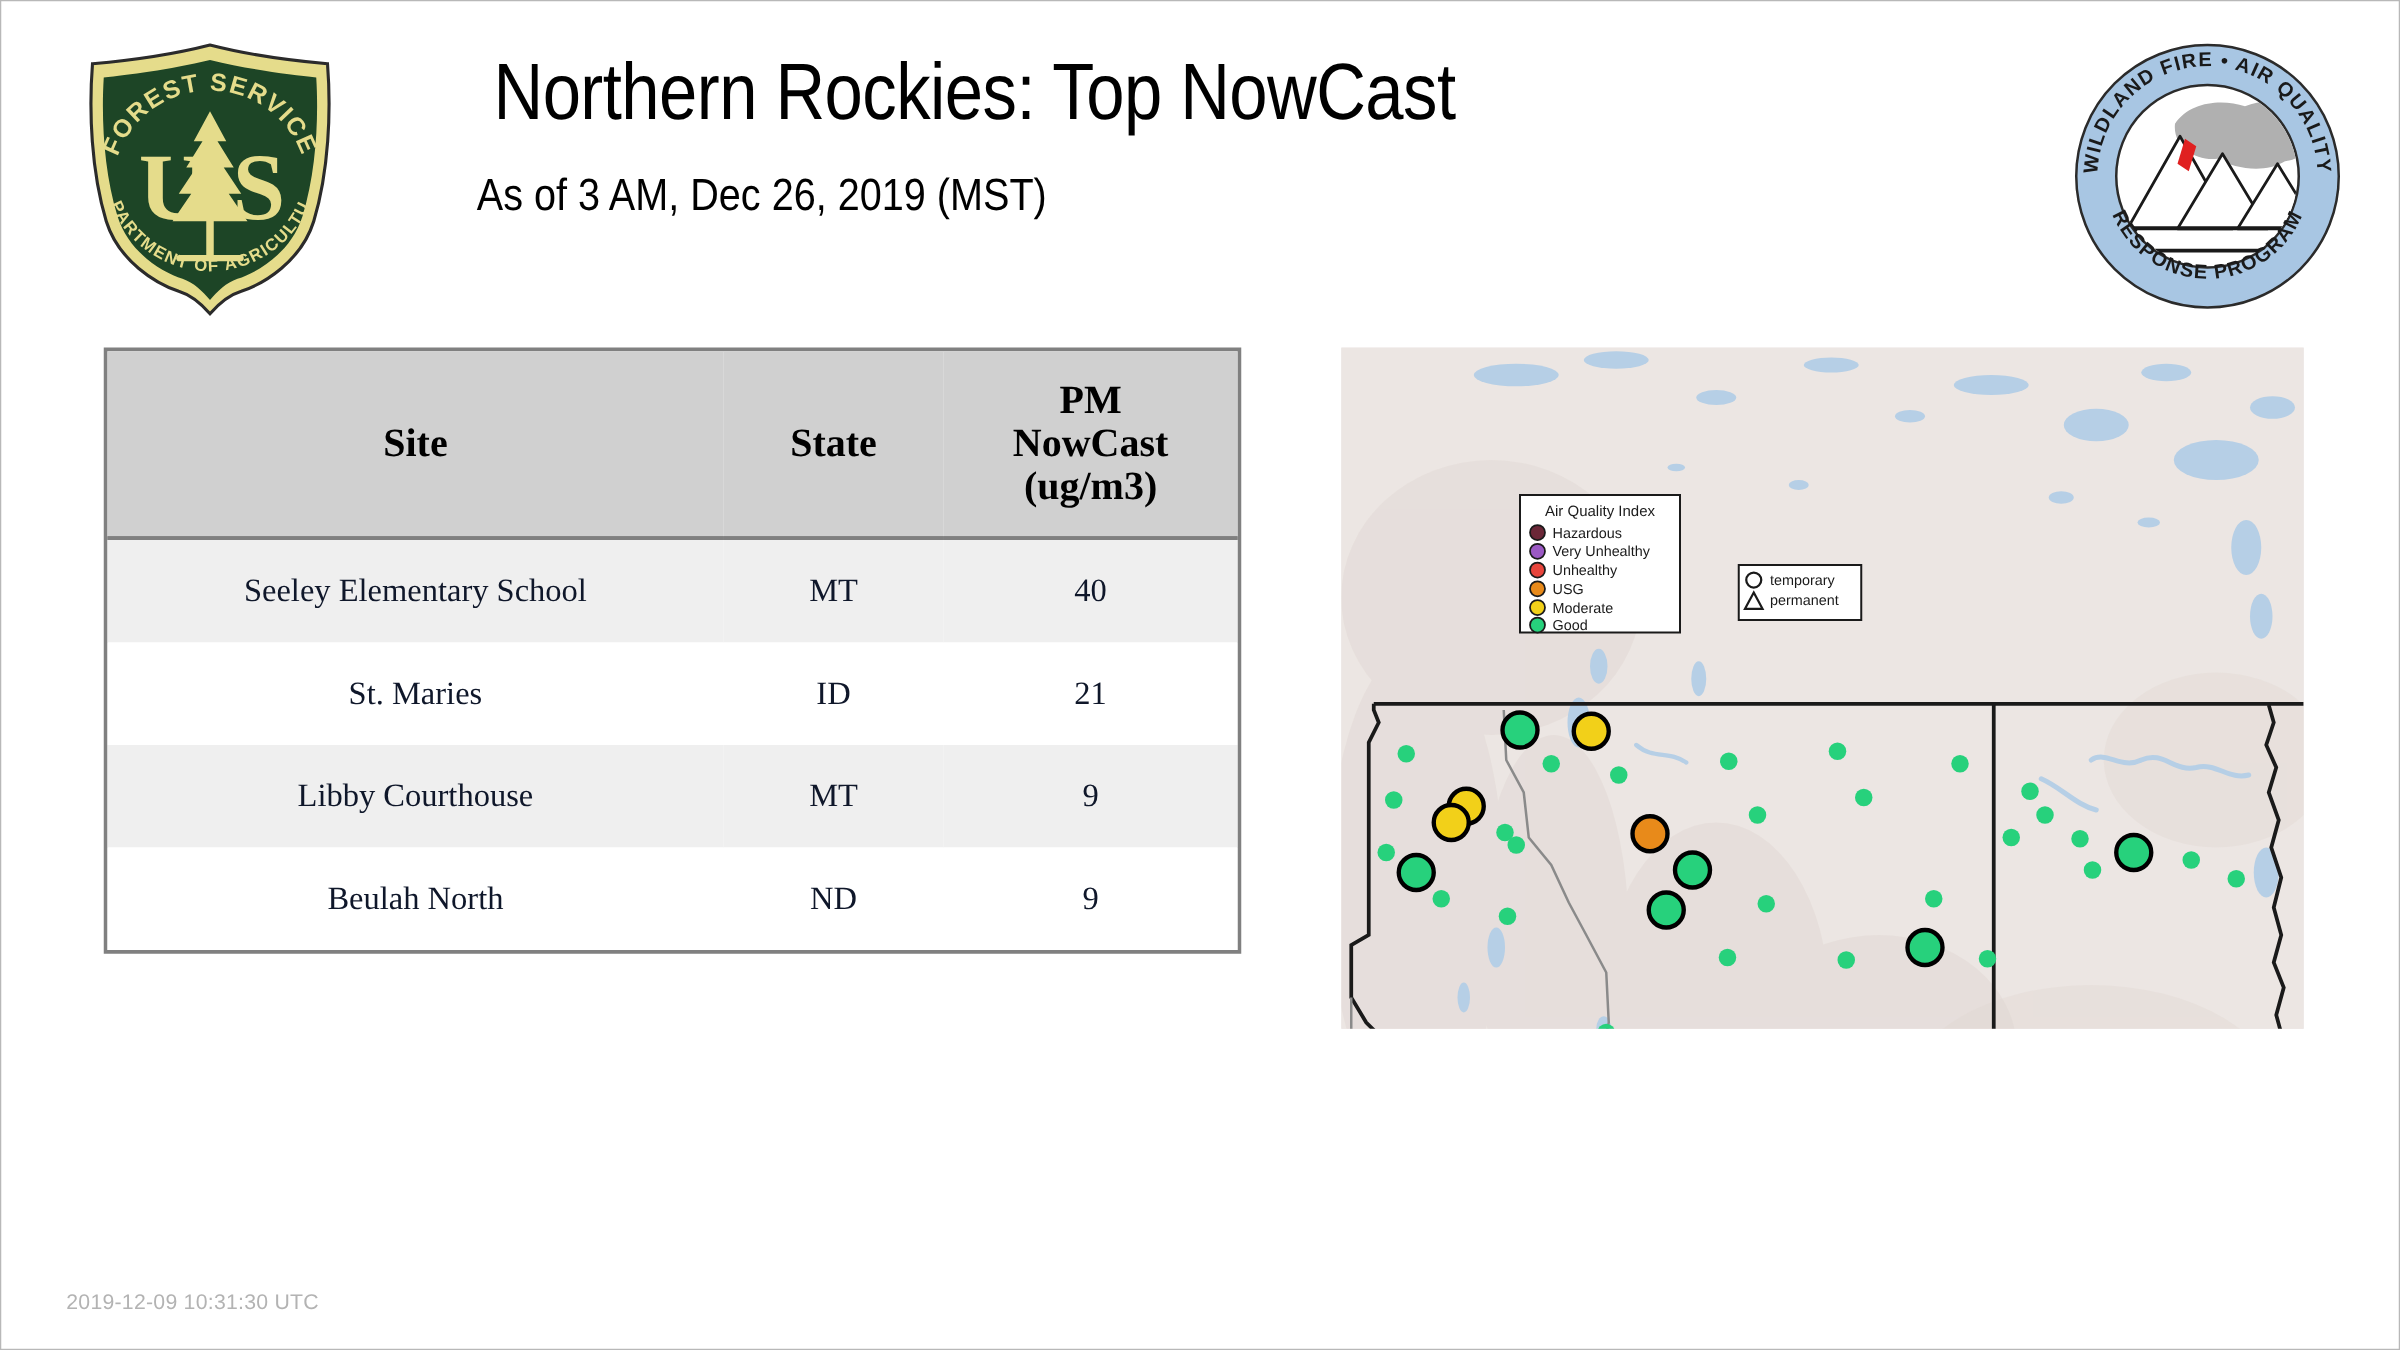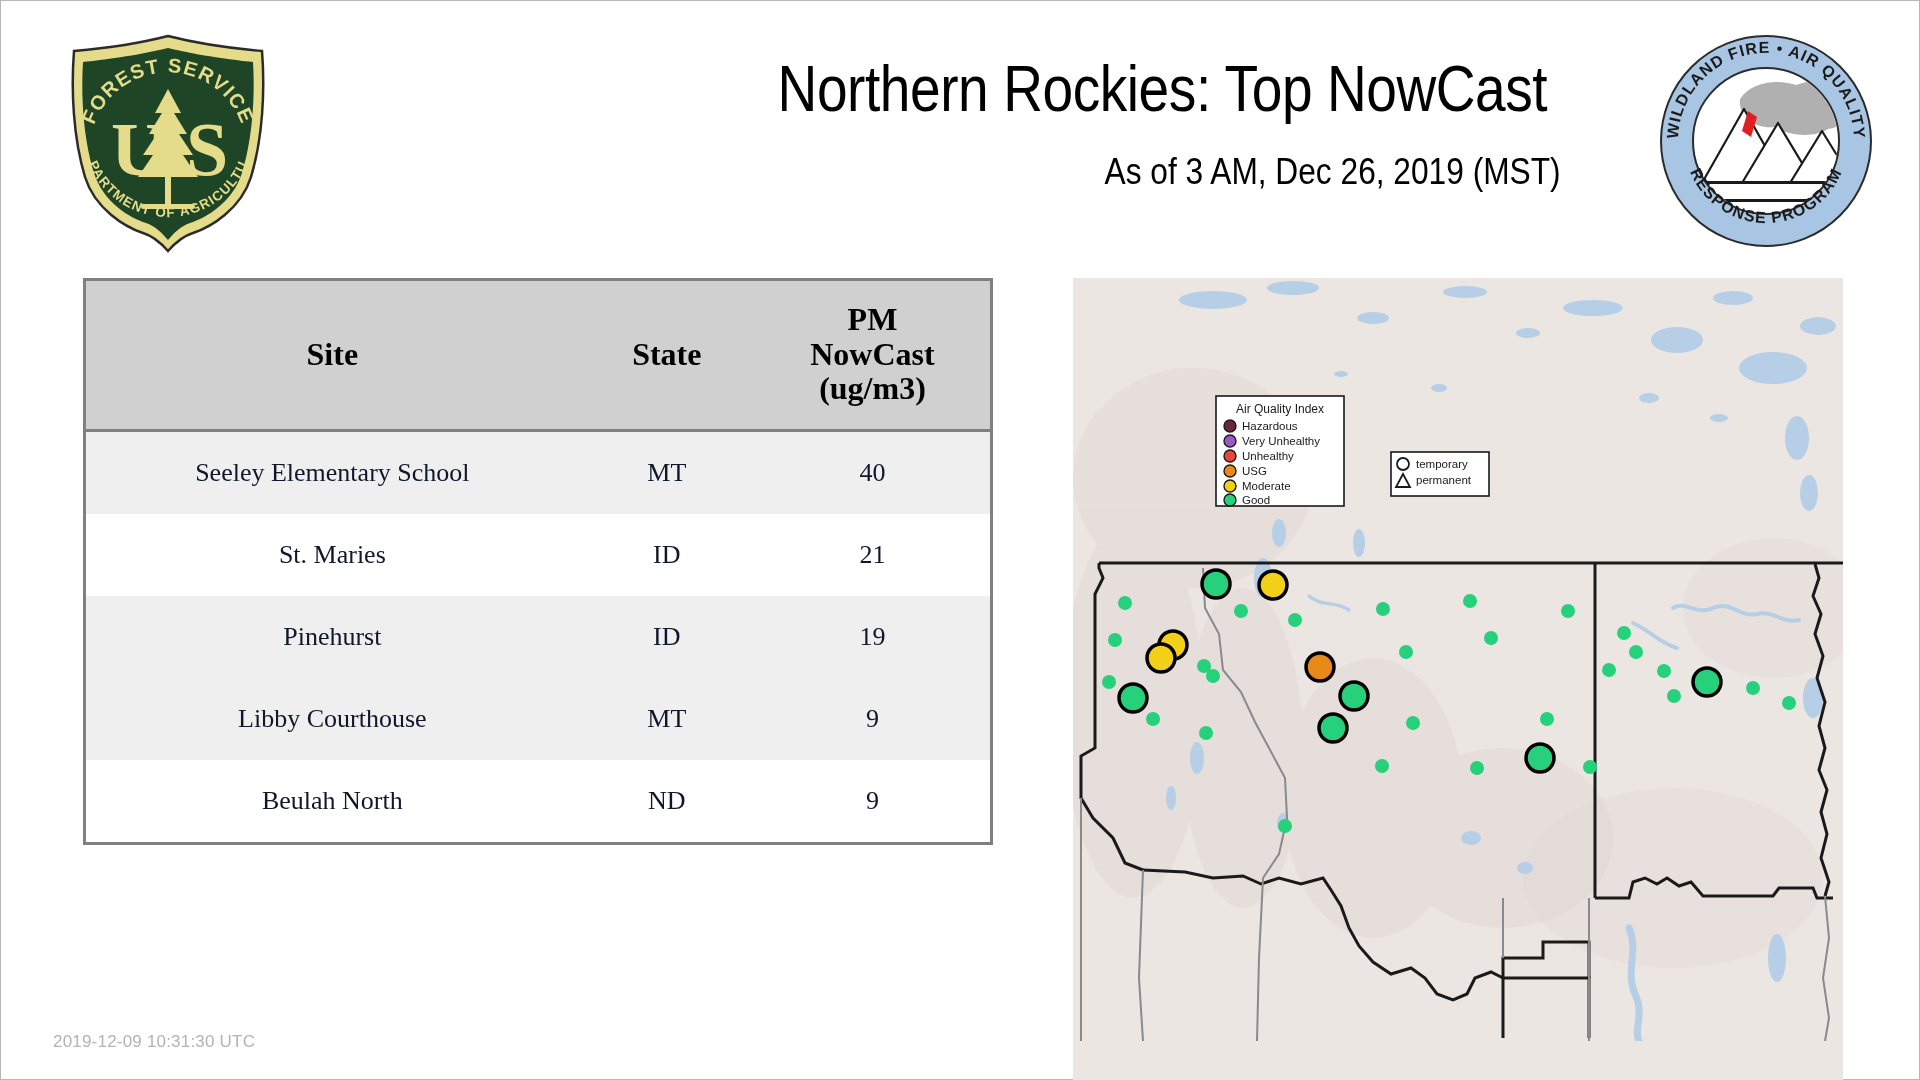--- a/index.html
+++ b/index.html
@@ -20,22 +20,22 @@
   
   #usfs-logo {
     position: absolute; left: 52px; top: 26px;
     width: 230px; height: 230px;
   }
   #wfaqrp-logo {
     position: absolute; left: 1655px; top: 30px;
     width: 220px; height: 220px;
   }
   #title-block {
-    position: absolute; left: 300px; top: 55px; width: 1340px;
-    text-align: right;
+    position: absolute; left: 300px; top: 39px; width: 1340px;
+    text-align: left;
   }
   #page-title {
     font-family: "Liberation Sans Narrow", "Liberation Sans", sans-serif;
     font-size: 64px;
     font-weight: 400;
     color: #000000;
     letter-spacing: -0.5px;
     line-height: 1.05;
     transform: scaleX(0.86);
     transform-origin: center top;
@@ -101,21 +101,21 @@
     font-family: "Liberation Sans", sans-serif;
     font-size: 17px;
     color: #b3b3b3;
     letter-spacing: 0.2px;
   }
 
   
   #map-panel {
     position: absolute;
     left: 1072px; top: 277px;
-    width: 770px; height: 802px;
+    width: 770px; height: 545px;
     overflow: hidden;
     background: #ece6e3;
   }
   #map-svg { display:block; width: 770px; height: 763px; }
 
   
 </style>
 </head>
 <body>
 
@@ -236,25 +236,20 @@
           <td>Seeley Elementary School</td>
           <td>MT</td>
           <td>40</td>
         </tr>
         <tr class="even">
           <td>St. Maries</td>
           <td>ID</td>
           <td>21</td>
         </tr>
         <tr class="odd">
-          <td>Pinehurst</td>
-          <td>ID</td>
-          <td>19</td>
-        </tr>
-        <tr class="odd">
           <td>Libby Courthouse</td>
           <td>MT</td>
           <td>9</td>
         </tr>
         <tr class="even">
           <td>Beulah North</td>
           <td>ND</td>
           <td>9</td>
         </tr>
 

